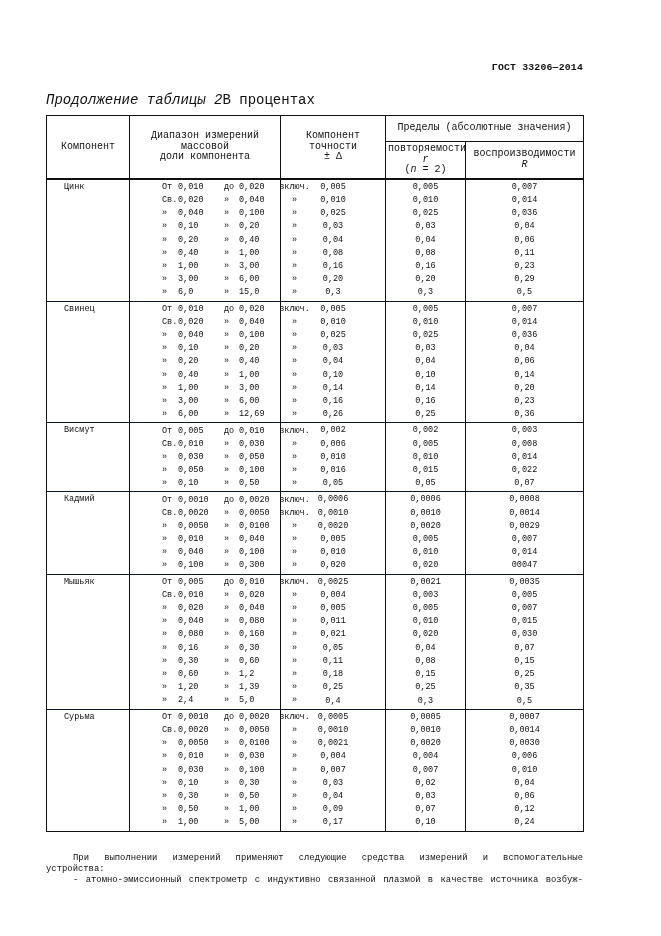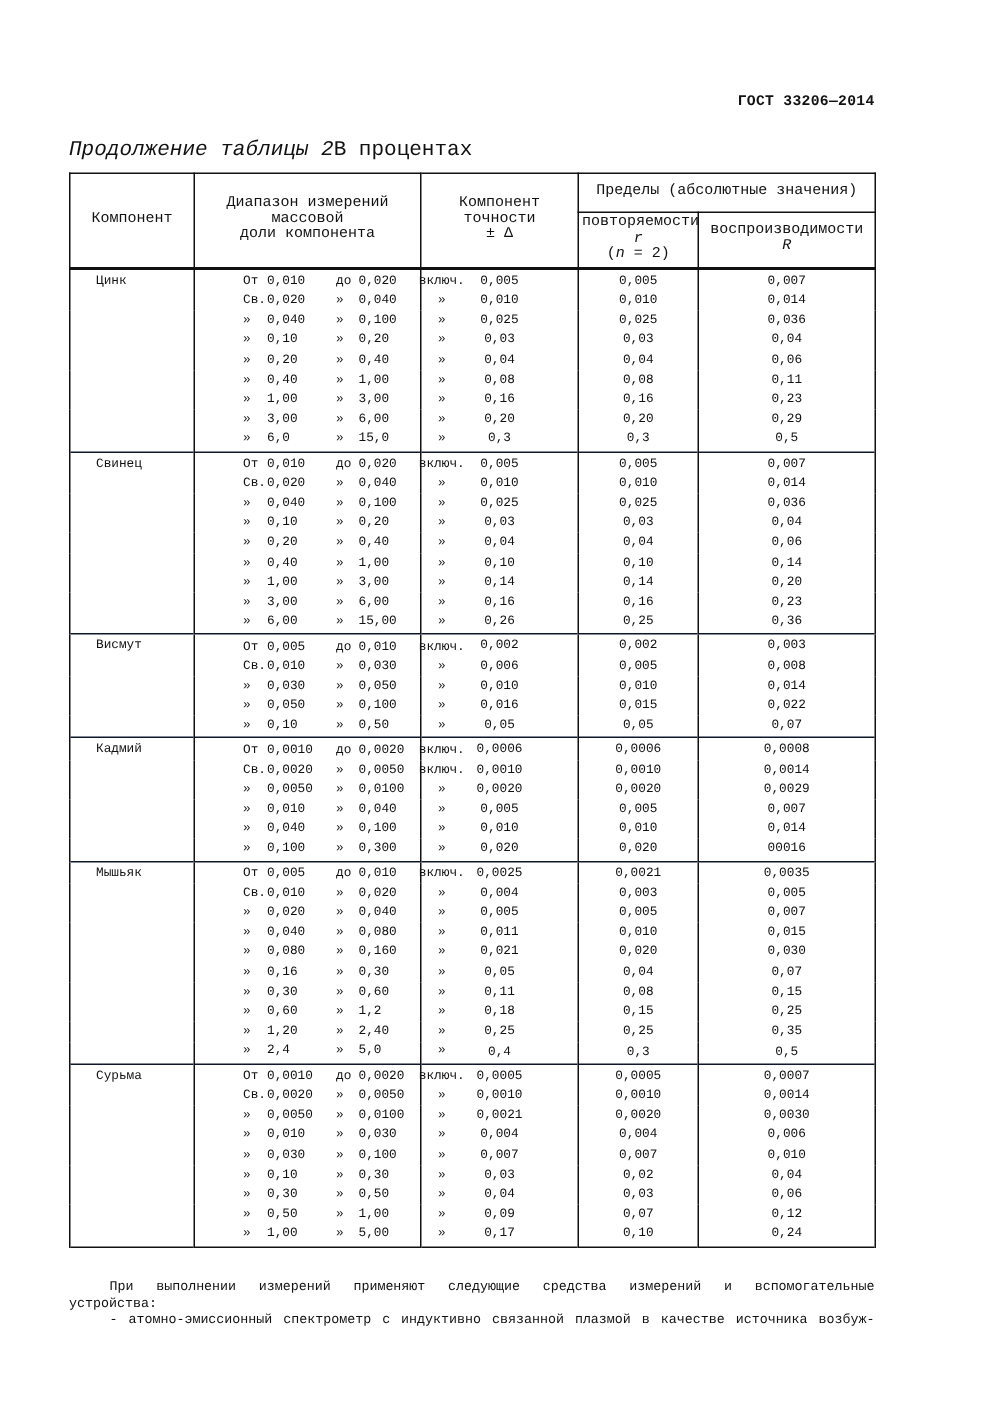--- a/index.html
+++ b/index.html
@@ -325,21 +325,21 @@
           <td class="num-cell">0,16</td>
           <td class="num-cell">0,16</td>
           <td class="num-cell">0,23</td>
         </tr>
         <tr class="group-end">
           <td class="range-cell">
             <div class="range-grid">
               <span class="rp">»</span>
               <span class="rn">6,00</span>
               <span class="rm">»</span>
-              <span class="rn2">15,00</span>
+              <span class="rn2">12,69</span>
               <span class="rs">»</span>
             </div>
           </td>
           <td class="num-cell">0,26</td>
           <td class="num-cell">0,25</td>
           <td class="num-cell">0,36</td>
         </tr>
         <tr class="group-start">
           <td class="component-cell" rowspan="5">Висмут</td>
           <td class="range-cell">
@@ -487,21 +487,21 @@
             <div class="range-grid">
               <span class="rp">»</span>
               <span class="rn">0,100</span>
               <span class="rm">»</span>
               <span class="rn2">0,300</span>
               <span class="rs">»</span>
             </div>
           </td>
           <td class="num-cell">0,020</td>
           <td class="num-cell">0,020</td>
-          <td class="num-cell">00016</td>
+          <td class="num-cell">00047</td>
         </tr>
         <tr class="group-start">
           <td class="component-cell" rowspan="10">Мышьяк</td>
           <td class="range-cell">
             <div class="range-grid">
               <span class="rp">От</span>
               <span class="rn">0,005</span>
               <span class="rm">до</span>
               <span class="rn2">0,010</span>
               <span class="rs">включ.</span>
@@ -608,21 +608,21 @@
           <td class="num-cell">0,18</td>
           <td class="num-cell">0,15</td>
           <td class="num-cell">0,25</td>
         </tr>
         <tr>
           <td class="range-cell">
             <div class="range-grid">
               <span class="rp">»</span>
               <span class="rn">1,20</span>
               <span class="rm">»</span>
-              <span class="rn2">2,40</span>
+              <span class="rn2">1,39</span>
               <span class="rs">»</span>
             </div>
           </td>
           <td class="num-cell">0,25</td>
           <td class="num-cell">0,25</td>
           <td class="num-cell">0,35</td>
         </tr>
         <tr class="group-end">
           <td class="range-cell">
             <div class="range-grid">

